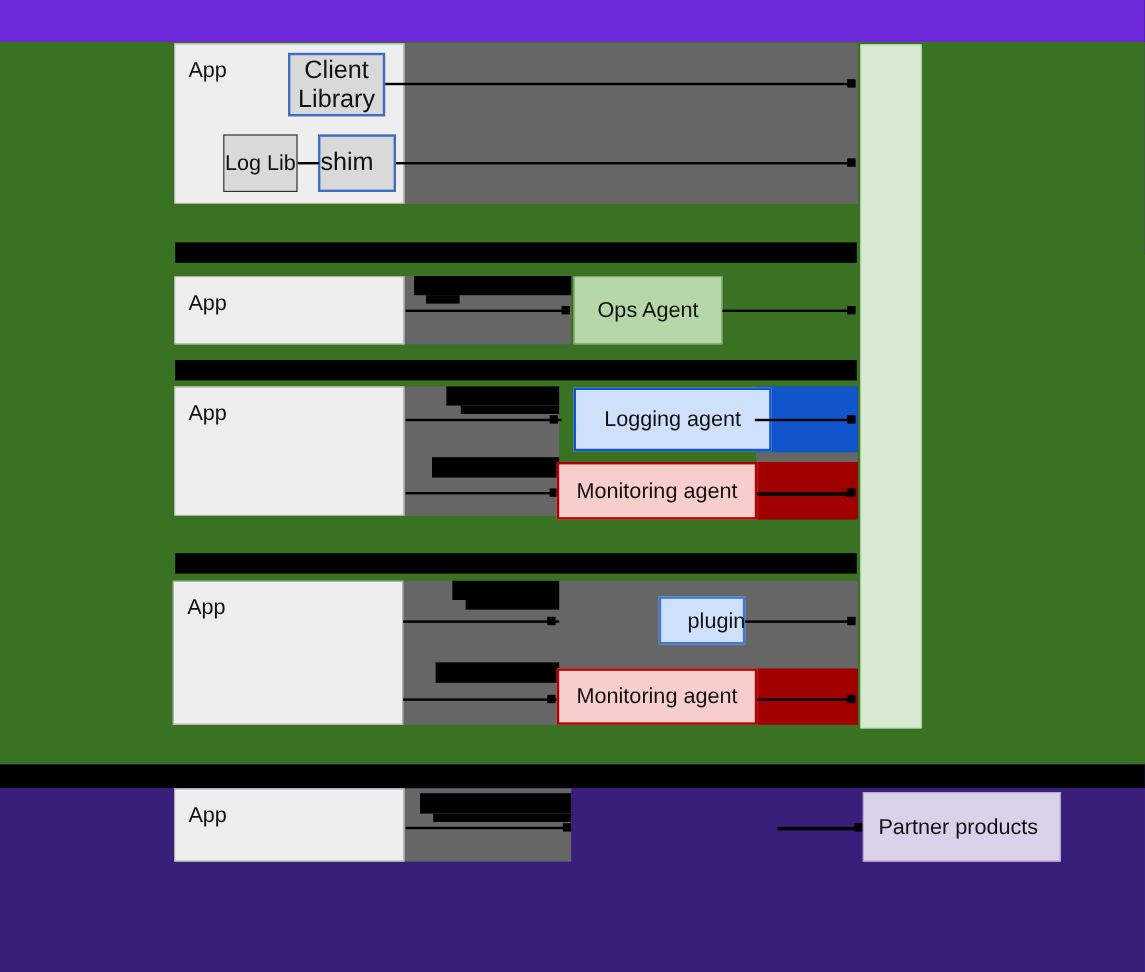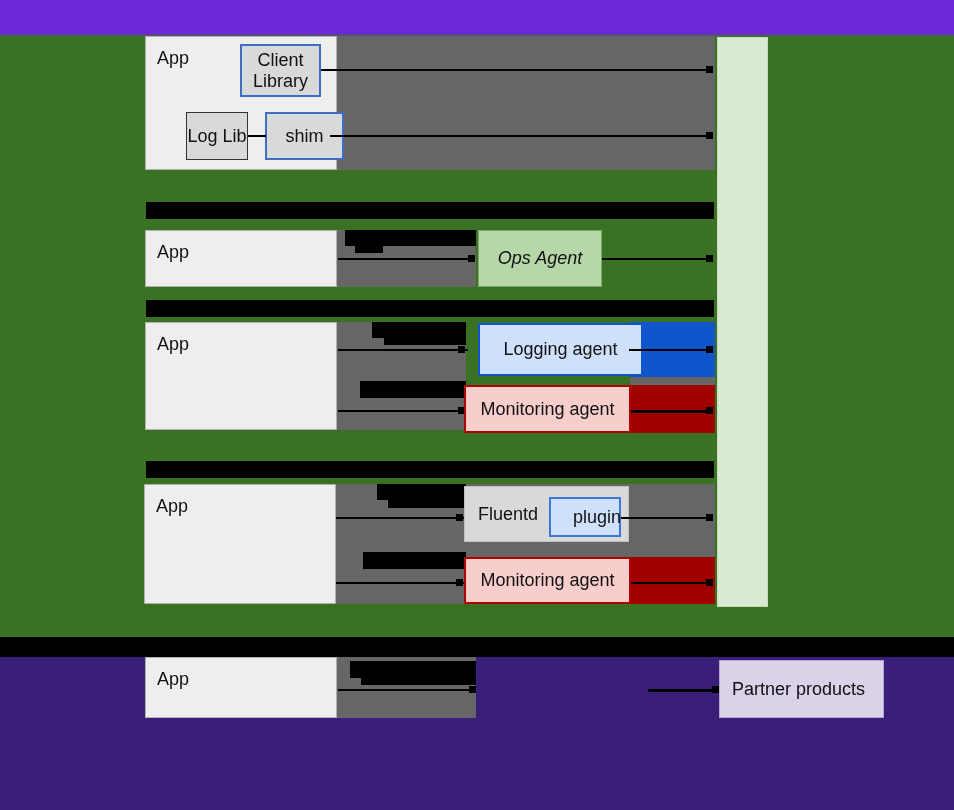--- a/index.html
+++ b/index.html
@@ -9,22 +9,22 @@
   .band{position:absolute;left:0;width:954px;}
   .band-green{background:#387222;}
   .band-purple{background:#3a1f7a;}
   .box{position:absolute;box-sizing:border-box;display:flex;align-items:center;
        color:#111;line-height:1.12;}
   .box-label{display:block;}
   .app-box{background:#eeeeee;border:1px solid #b0b0b0;align-items:flex-start;
            padding:11px 0 0 11px;font-size:18px;}
   .gray-strip{position:absolute;background:#666666;}
   .redact{position:absolute;background:#000000;}
-  .boxlt-blue{background:#d9d9d9;border:2px solid #3c6fc4;justify-content:center;
-              text-align:center;font-size:18px;}
+  .boxlt-blue{background:#d9d9d9;border:2px solid #3c6fc4;justify-content:flex-start;
+              text-align:center;font-size:21px;}
   .box-gray{background:#d9d9d9;border:1px solid #333;justify-content:center;
             text-align:center;font-size:18px;}
   .box-plugin{background:#cfe0fb;border:2px solid #3c78d8;justify-content:center;
               text-align:center;font-size:18px;padding-left:24px;}
   .box-opsagent{background:#b6d7a8;border:1px solid #7fa86b;justify-content:center;
                 font-size:18px;}
   .box-logging{background:#cfe0fb;border:2px solid #1155cc;justify-content:center;
                font-size:18px;}
   .box-monitoring{background:#f8cecc;border:2px solid #b00000;justify-content:center;
                   font-size:18px;}
@@ -55,21 +55,21 @@
   </div>
 
   <div class="box boxlt-blue" style="left:240px;top:44px;width:81px;height:53px;">
     <span class="box-label">Client Library</span>
   </div>
 
   <div class="box box-gray" style="left:186px;top:112px;width:62px;height:48px;">
     <span class="box-label">Log Lib</span>
   </div>
 
-  <div class="box boxlt-blue" style="left:265px;top:112px;width:79px;height:48px;">
+  <div class="box boxlt-blue" style="left:265px;top:112px;width:65px;height:48px;">
     <span class="box-label">shim</span>
   </div>
 
   <div class="conn" style="left:248px;top:135px;width:18px;"></div>
 
   <div class="conn" style="left:321px;top:69px;width:389px;"></div>
   <div class="conn-dot" style="left:706px;top:66px;"></div>
 
   <div class="conn" style="left:330px;top:135px;width:380px;"></div>
   <div class="conn-dot" style="left:706px;top:132px;"></div>
@@ -80,21 +80,21 @@
   <div class="redact" style="left:345px;top:230px;width:131px;height:16px;"></div>
   <div class="redact" style="left:355px;top:246px;width:28px;height:7px;"></div>
 
   <div class="box app-box" style="left:145px;top:230px;width:192px;height:57px;">
     <span class="box-label">App</span>
   </div>
 
   <div class="conn" style="left:338px;top:258px;width:136px;"></div>
   <div class="conn-dot" style="left:468px;top:255px;"></div>
 
-  <div class="box box-opsagent" style="left:478px;top:230px;width:124px;height:57px;font-style:italic;">
+  <div class="box box-opsagent" style="left:478px;top:230px;width:124px;height:57px;">
     <span class="box-label">Ops Agent</span>
   </div>
 
   <div class="conn" style="left:602px;top:258px;width:108px;"></div>
   <div class="conn-dot" style="left:706px;top:255px;"></div>
 
   <div class="redact" style="left:146px;top:300px;width:568px;height:17px;"></div>
 
   <div class="gray-strip" style="left:336px;top:322px;width:130px;height:108px;"></div>
 
@@ -138,23 +138,20 @@
     <span class="box-label">App</span>
   </div>
 
   <div class="redact" style="left:377px;top:484px;width:89px;height:16px;"></div>
   <div class="redact" style="left:388px;top:500px;width:78px;height:8px;"></div>
   <div class="redact" style="left:363px;top:552px;width:103px;height:17px;"></div>
 
   <div class="conn" style="left:336px;top:517px;width:130px;"></div>
   <div class="conn-dot" style="left:456px;top:514px;"></div>
 
-  <div class="box box-fluentd" style="left:464px;top:486px;width:165px;height:56px;">
-    <span class="box-label">Fluentd</span>
-  </div>
 
   <div class="box box-plugin" style="left:549px;top:497px;width:72px;height:40px;">
     <span class="box-label">plugin</span>
   </div>
 
   <div class="conn" style="left:621px;top:517px;width:89px;"></div>
   <div class="conn-dot" style="left:706px;top:514px;"></div>
 
   <div class="fill-red" style="left:629px;top:557px;width:86px;height:47px;"></div>
 

